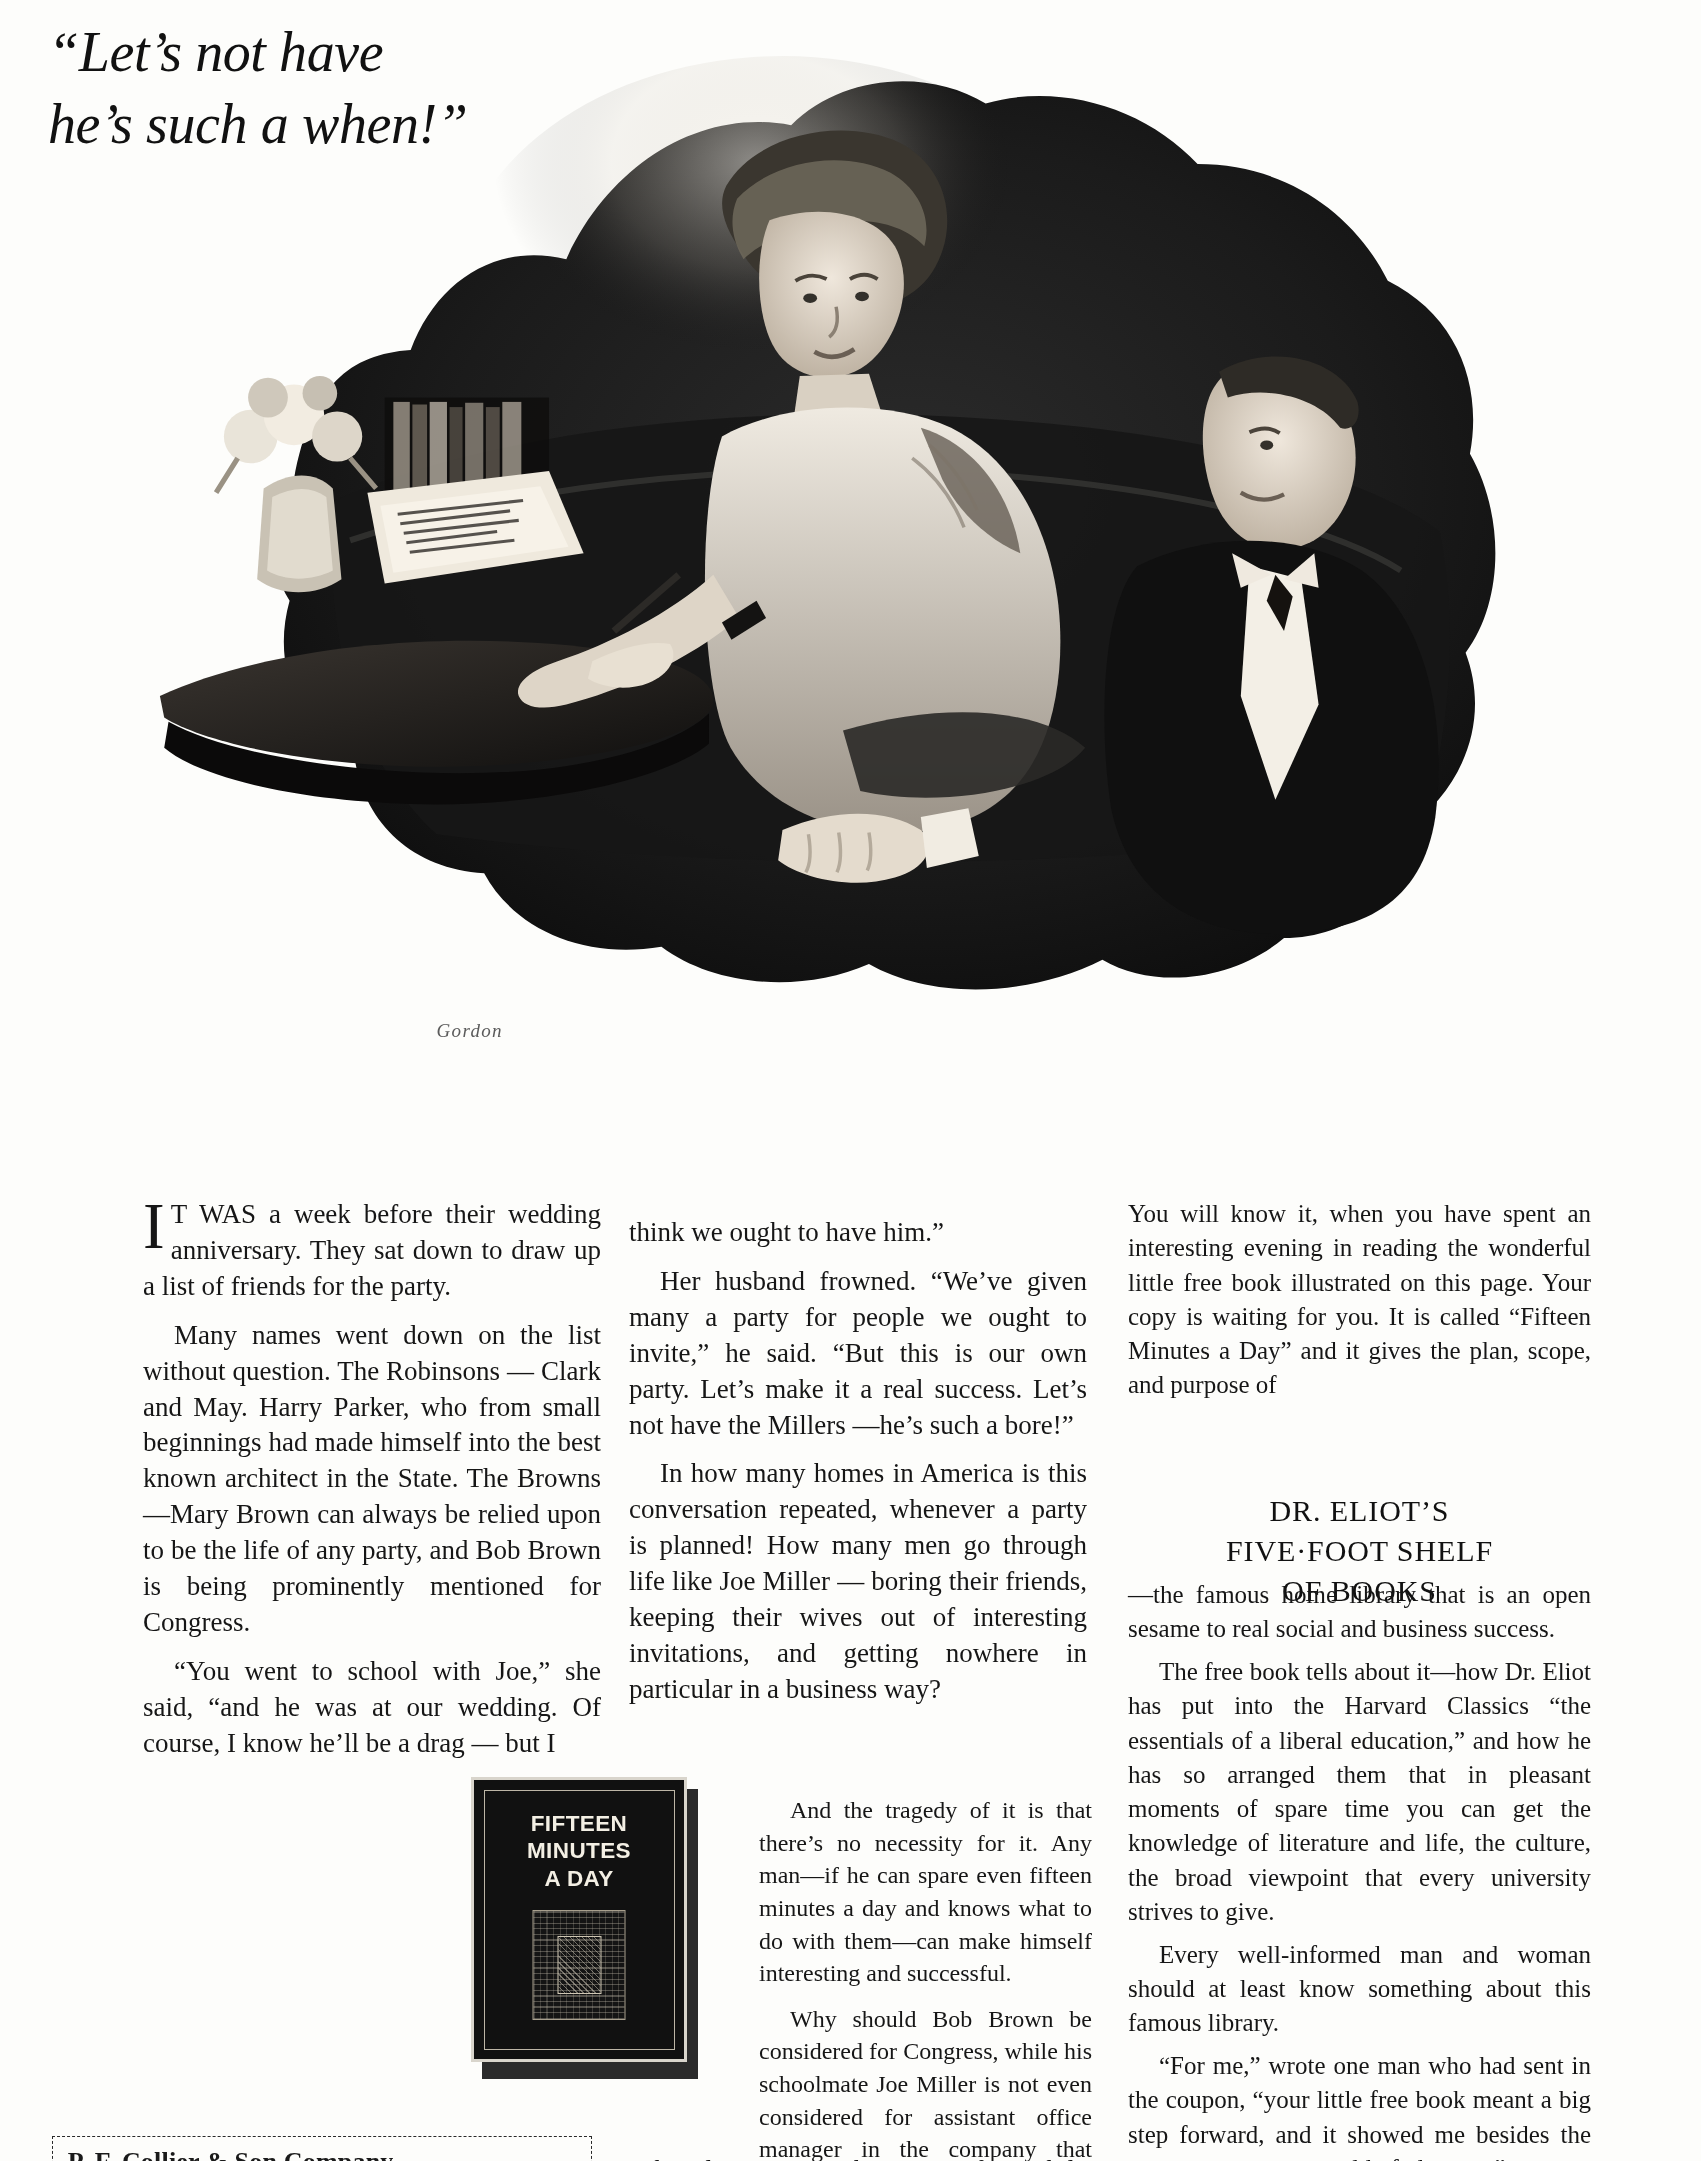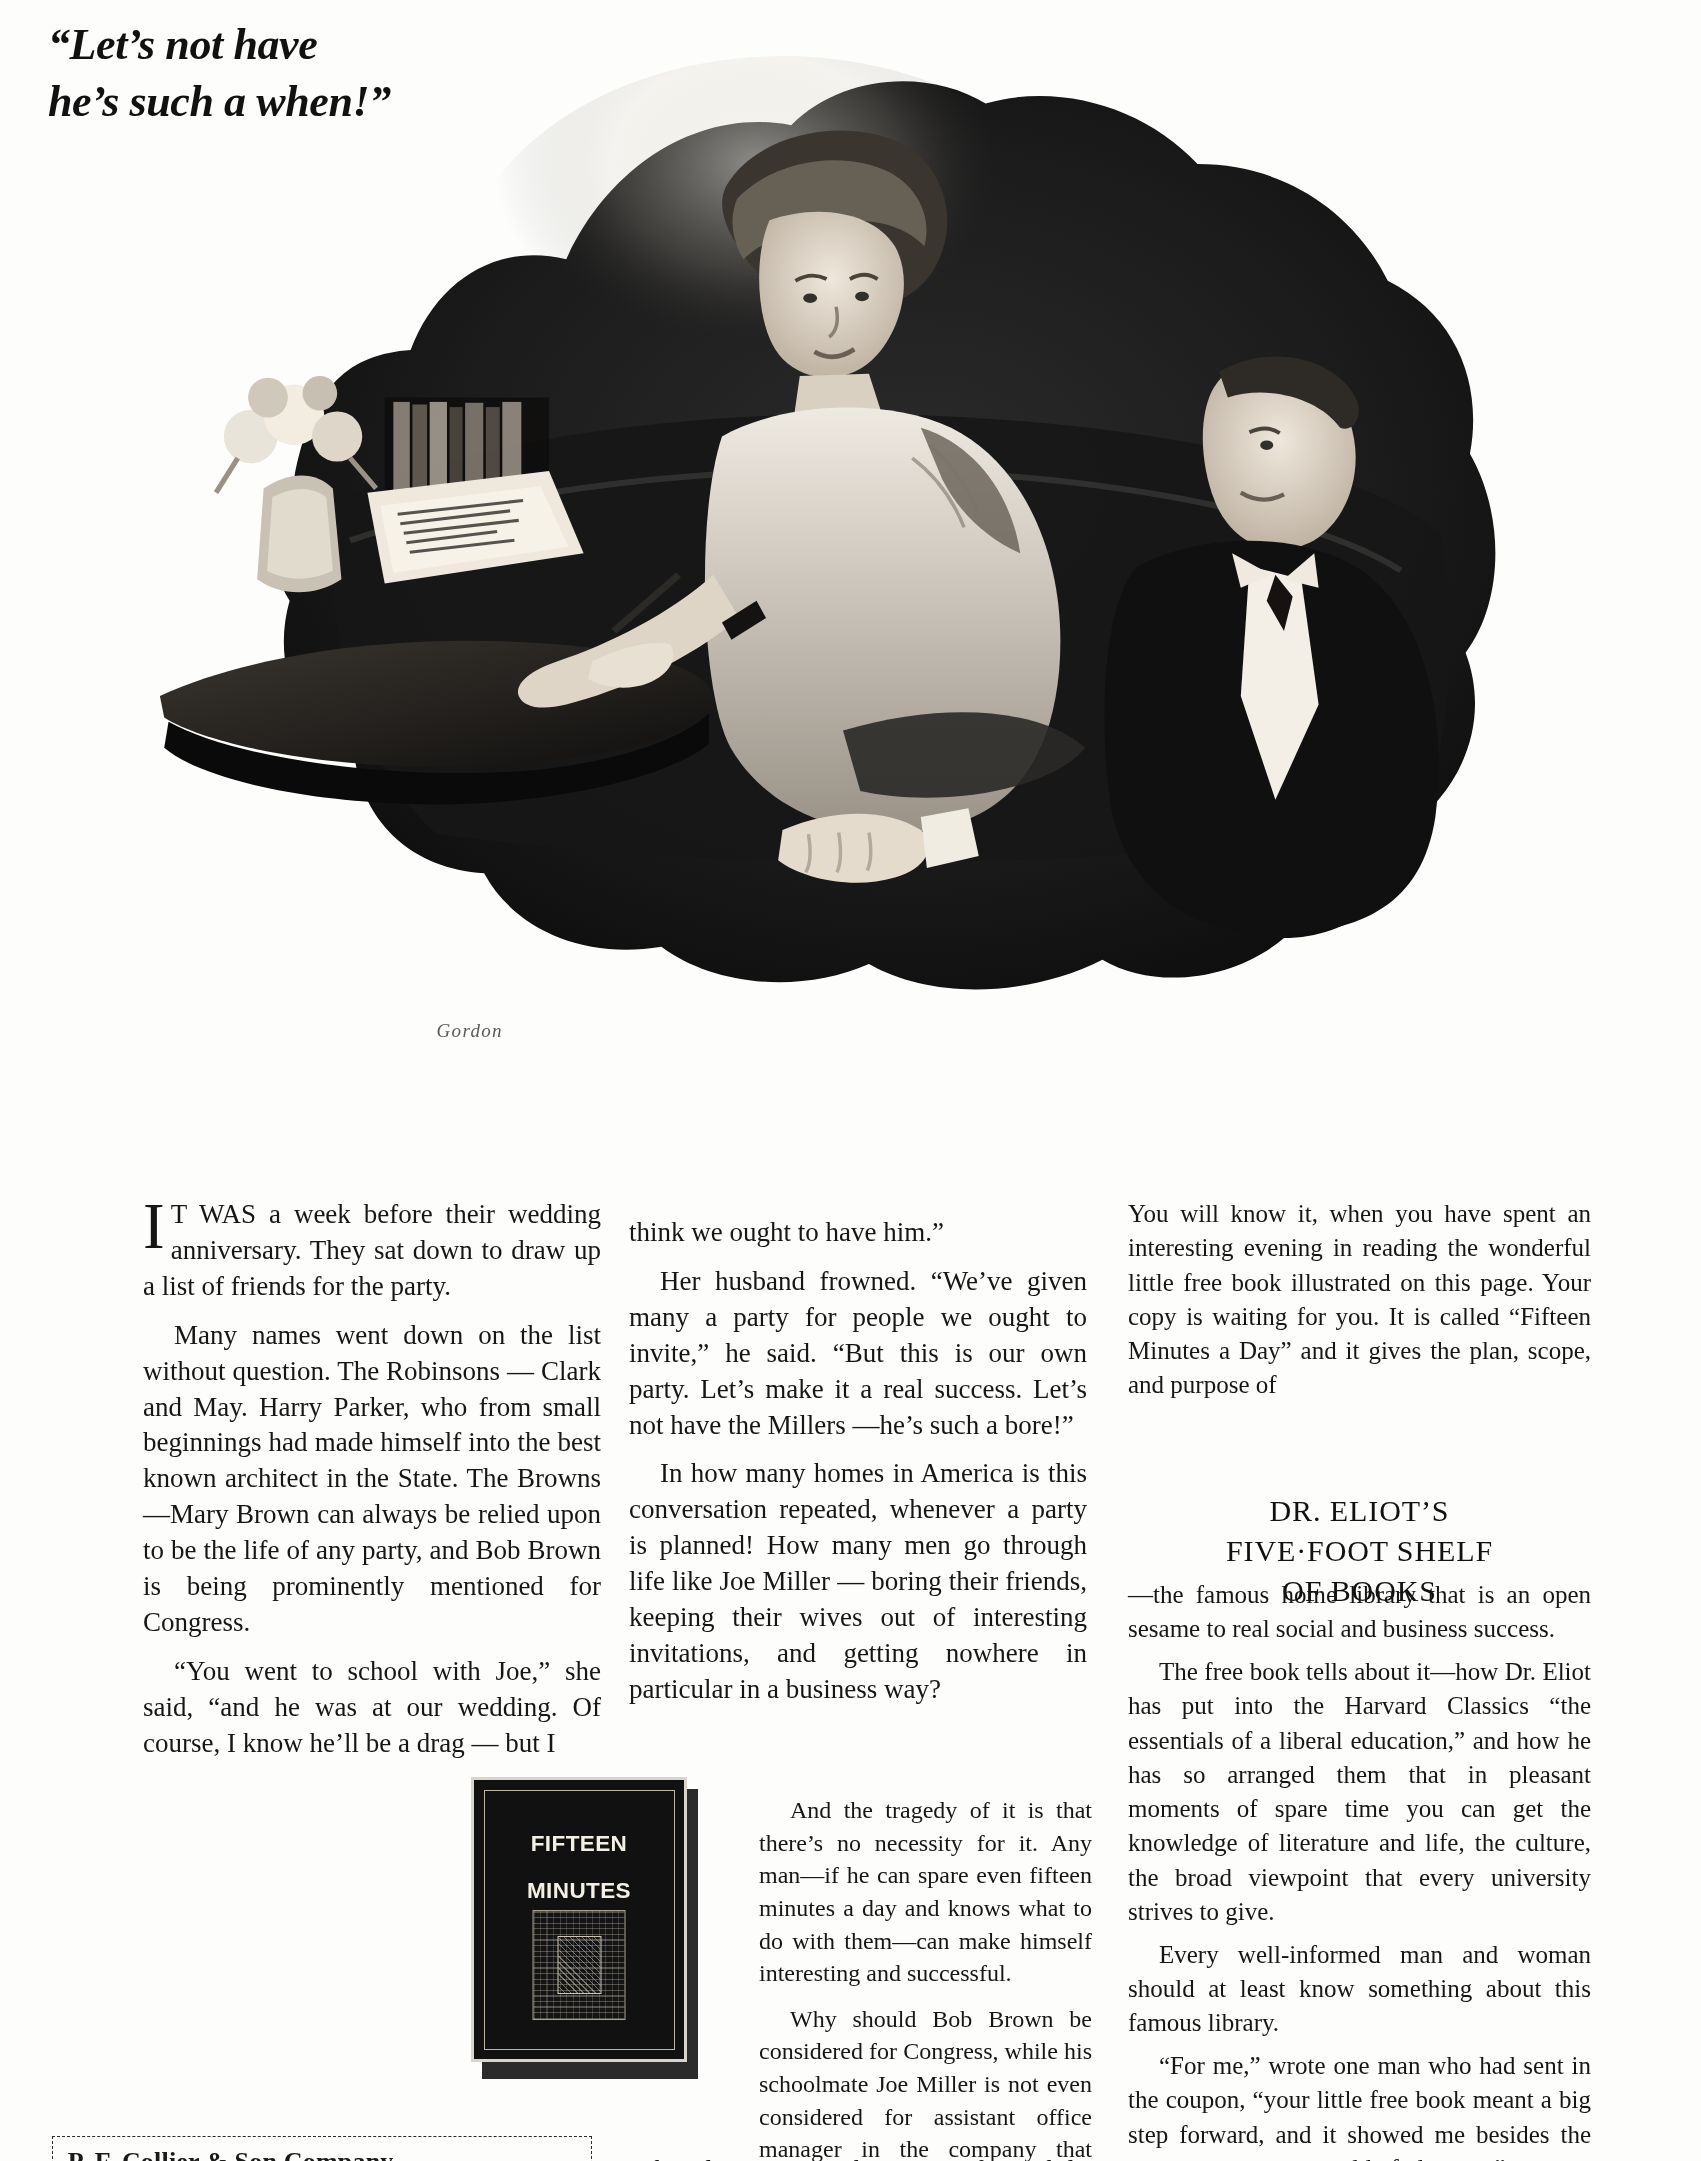--- a/index.html
+++ b/index.html
@@ -24,25 +24,25 @@
   }
 
   
   .headline {
     position: absolute;
     left: 48px;
     top: 17.3px;
     width: 648px;
     font-family: "Liberation Serif", serif;
     font-style: italic;
-    font-size: 44px;
+    font-size: 56px;
     line-height: 1.28;
     letter-spacing: -0.4px;
     color: #111;
-    font-weight: 700;
+    font-weight: 400;
   }
   .headline .l1, .headline .l2, .headline .l3 { display:block; white-space: pre; }
 
   
   .illo {
     position: absolute;
     left: 108px;
     top: 56px;
     width: 1483px;
     height: 1055px;
@@ -154,21 +154,21 @@
     position: absolute;
     left: 0; right: 0; top: 30px;
     text-align: center;
     color: #f3efe4;
     font-family: "Liberation Sans", sans-serif;
     font-weight: bold;
     font-size: 22.5px;
     line-height: 1.22;
     letter-spacing: 0.4px;
   }
-  .book .btitle span { display:block;margin-top:20px; }
+  .book .btitle span { display:block; }
   .book .emblem {
     position: absolute;
     left: 50%; top: 130px;
     transform: translateX(-50%);
     width: 91px; height: 108px;
     border: 1.3px solid #a89f8d;
     background:
       repeating-linear-gradient(0deg, rgba(200,192,175,0.35) 0 1.3px, rgba(17,17,17,0) 1.3px 5.6px),
       repeating-linear-gradient(90deg, rgba(200,192,175,0.22) 0 1.3px, rgba(17,17,17,0) 1.3px 6.5px),
       #141414;

